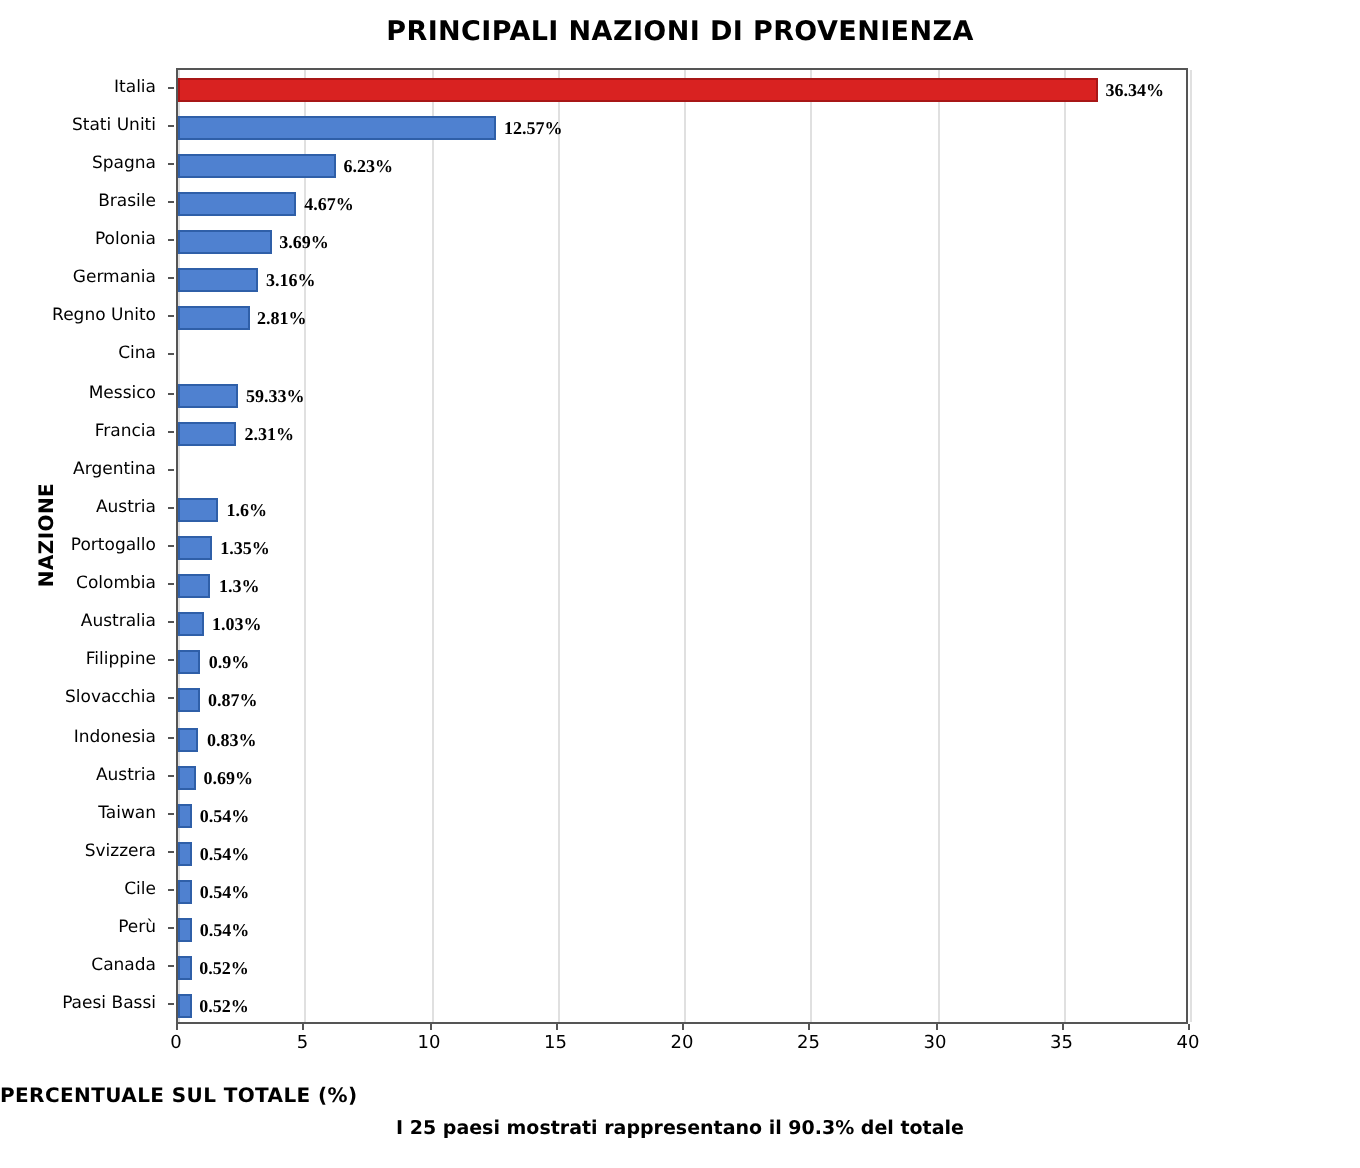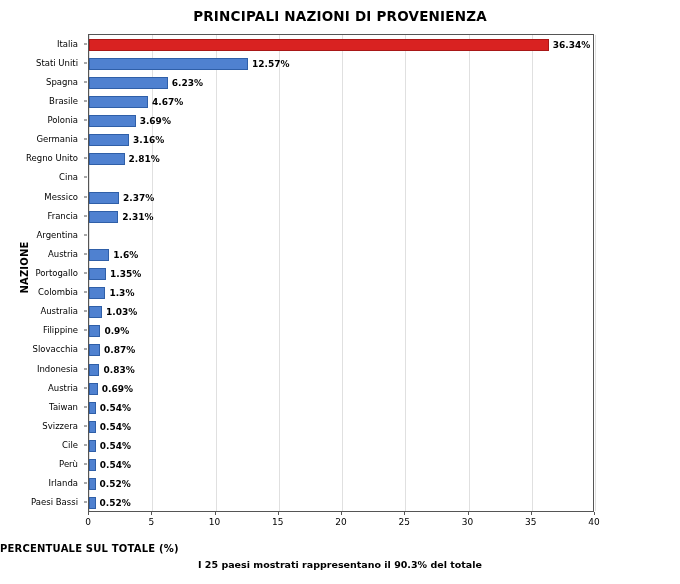--- a/index.html
+++ b/index.html
@@ -33,20 +33,21 @@
   
   .plot {
     position: absolute;
     left: 88px;
     top: 34px;
     width: 506px;
     height: 478px;
     border: 1px solid #555555;
     box-sizing: border-box;
     background: #ffffff;
+    font-family: Liberation Serif, serif;
   }
   .gridlines {
     position: absolute;
     inset: 0;
     pointer-events: none;
   }
   .gridline {
     position: absolute;
     top: 0;
     bottom: 0;
@@ -209,21 +210,21 @@
       <div class="ylabel" style="top: 353.72px;">Austria</div>
       <div class="ytick" style="top: 353.72px;"></div>
       <div class="ylabel" style="top: 372.84px;">Taiwan</div>
       <div class="ytick" style="top: 372.84px;"></div>
       <div class="ylabel" style="top: 391.96px;">Svizzera</div>
       <div class="ytick" style="top: 391.96px;"></div>
       <div class="ylabel" style="top: 411.08px;">Cile</div>
       <div class="ytick" style="top: 411.08px;"></div>
       <div class="ylabel" style="top: 430.2px;">Perù</div>
       <div class="ytick" style="top: 430.2px;"></div>
-      <div class="ylabel" style="top: 449.32px;">Irlanda</div>
+      <div class="ylabel" style="top: 449.32px;">Canada</div>
       <div class="ytick" style="top: 449.32px;"></div>
       <div class="ylabel" style="top: 468.44px;">Paesi Bassi</div>
       <div class="ytick" style="top: 468.44px;"></div>
     </div>
 
   <div class="plot">
     <div class="gridlines">
         <div class="gridline" style="left: 0px;"></div>
         <div class="gridline" style="left: 63.25px;"></div>
         <div class="gridline" style="left: 126.5px;"></div>
@@ -258,21 +259,21 @@
         <div class="bar-row" style="top: 99.16px; width: 506px;">
           <div class="bar" style="width: 39.974px;"></div>
           <div class="bar-value" style="left: 43.974px;">3.16%</div>
         </div>
         <div class="bar-row" style="top: 118.28px; width: 506px;">
           <div class="bar" style="width: 35.5465px;"></div>
           <div class="bar-value" style="left: 39.5465px;">2.81%</div>
         </div>
         <div class="bar-row" style="top: 156.52px; width: 506px;">
           <div class="bar" style="width: 29.9805px;"></div>
-          <div class="bar-value" style="left: 33.9805px;">2.37%</div>
+          <div class="bar-value" style="left: 33.9805px;">59.33%</div>
         </div>
         <div class="bar-row" style="top: 175.64px; width: 506px;">
           <div class="bar" style="width: 29.2215px;"></div>
           <div class="bar-value" style="left: 33.2215px;">2.31%</div>
         </div>
         <div class="bar-row" style="top: 213.88px; width: 506px;">
           <div class="bar" style="width: 20.24px;"></div>
           <div class="bar-value" style="left: 24.24px;">1.6%</div>
         </div>
         <div class="bar-row" style="top: 233px; width: 506px;">

